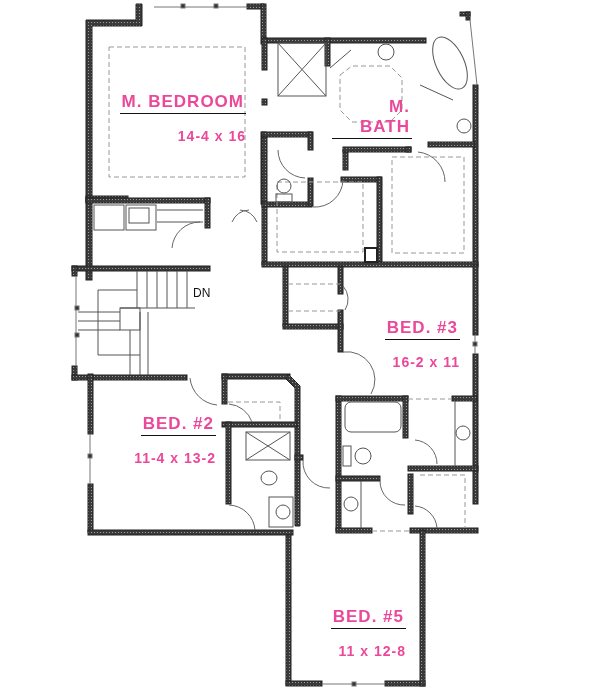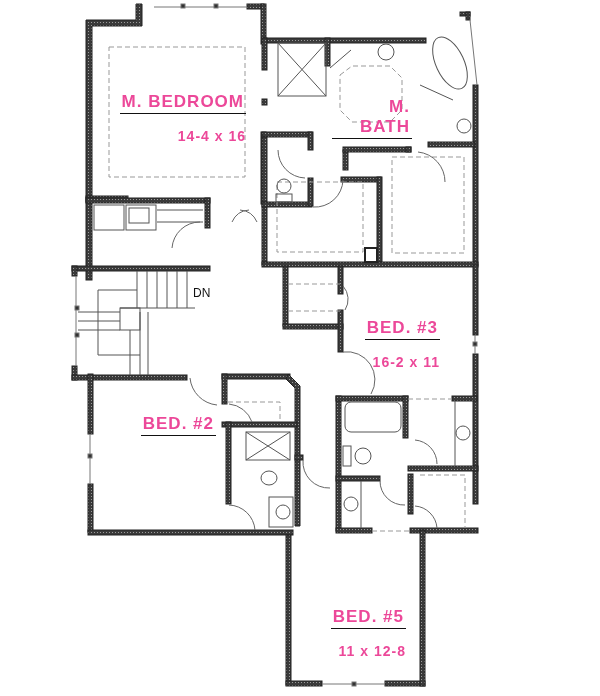--- a/index.html
+++ b/index.html
@@ -193,24 +193,25 @@
   </g>
 </svg>
 
 <div class="room-label" style="left:110px; top:92px; width:136px;">
   <div class="room-name">M. BEDROOM</div>
   <div class="room-dim">14-4 x 16</div>
 </div>
 <div class="room-label" style="left:332px; top:97px; width:80px;">
   <div class="room-name">M. BATH</div>
 </div>
-<div class="room-label" style="left:340px; top:318px; width:100px;">
+<div class="room-label" style="left:360px; top:318px; width:100px;">
   <div class="room-name">BED. #3</div>
   <div class="room-dim">16-2 x 11</div>
 </div>
 <div class="room-label" style="left:106px; top:414px; width:110px;">
   <div class="room-name">BED. #2</div>
+  <div class="room-dim">11-4 x 13-2</div>
 </div>
 <div class="room-label" style="left:306px; top:607px; width:100px;">
   <div class="room-name">BED. #5</div>
   <div class="room-dim">11 x 12-8</div>
 </div>
 <div class="dn" style="left:193px; top:286px;">DN</div>
 
 </body></html>

